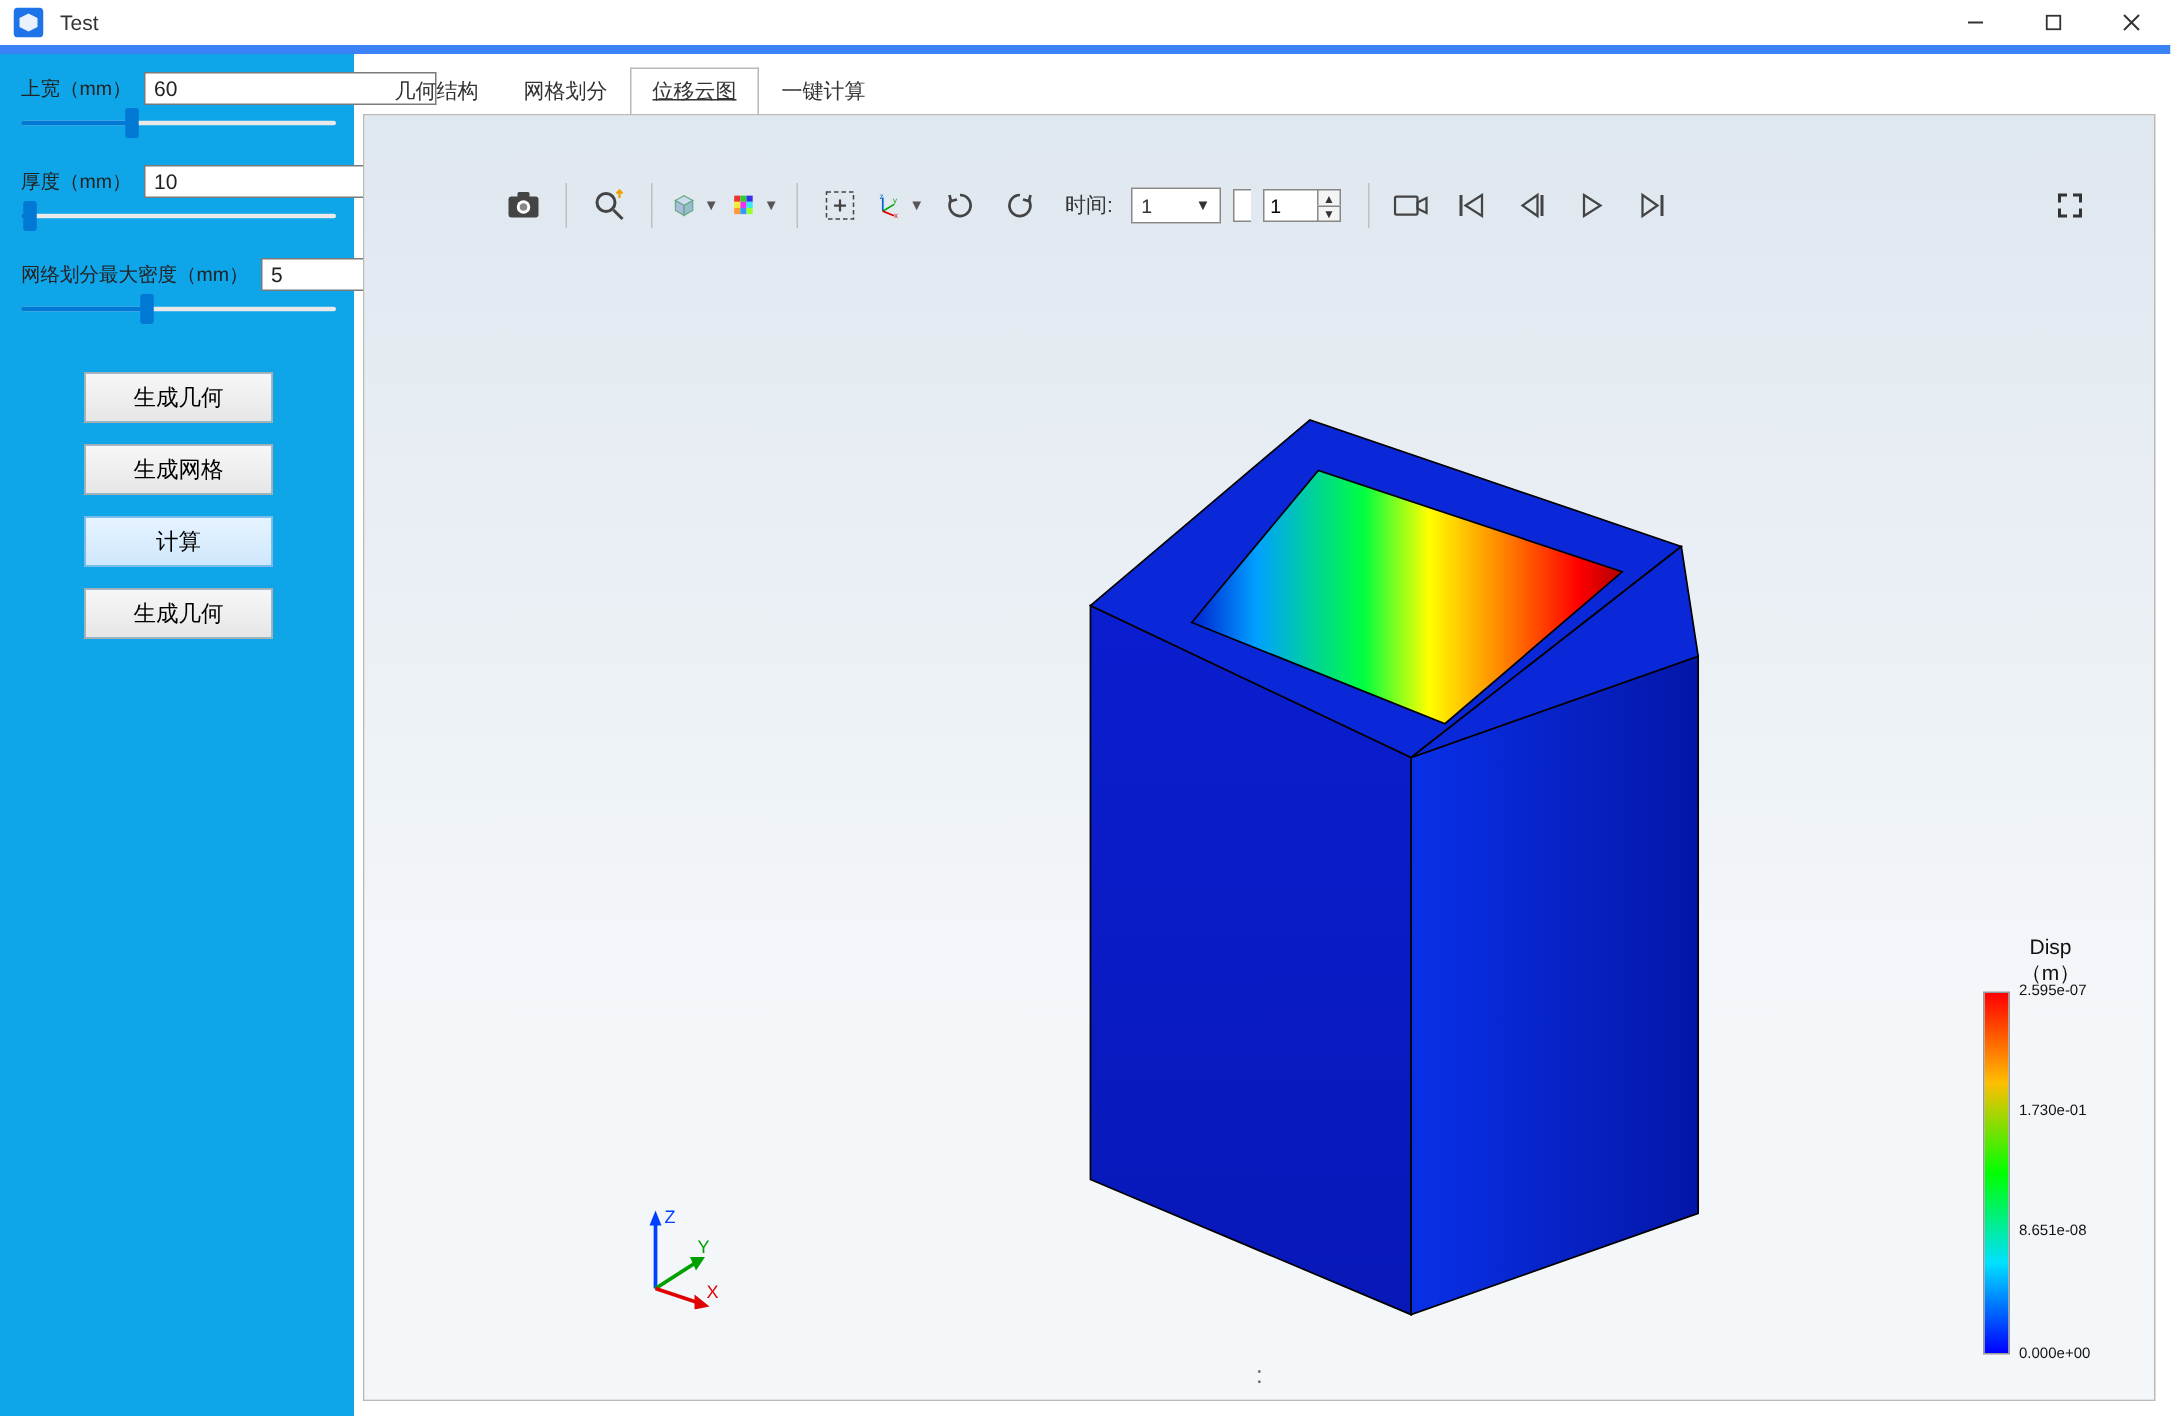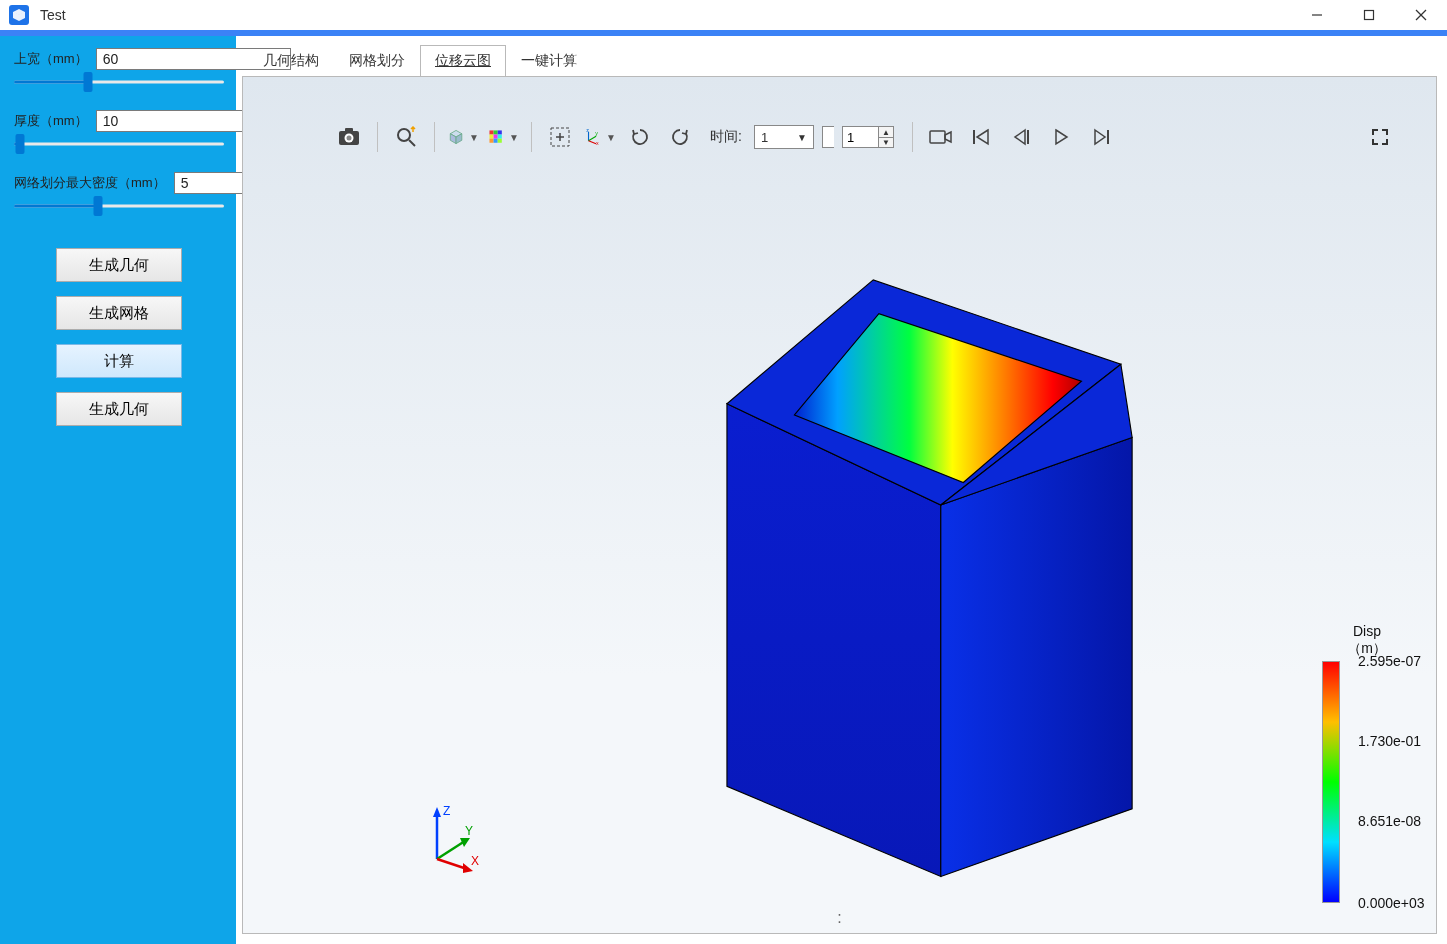--- a/index.html
+++ b/index.html
@@ -145,21 +145,21 @@
     position:absolute; right: 24px; bottom: 30px; width: 90px; height: 280px;
     display:flex; flex-direction:column; align-items:center;
     z-index:4;
   }
   .legend-title { font-size:14px; color:#111; text-align:center; line-height:1.2; margin-bottom:4px; }
   .legend-body { display:flex; flex:1; width:100%; }
   .legend-bar { width:18px; height:100%;
     background: linear-gradient(to bottom, #ff0000 0%, #ffbf00 25%, #00ff00 50%, #00e0ff 75%, #0000ff 100%);
     border:1px solid #999;
   }
-  .legend-ticks { flex:1; position:relative; font-size:14px; color:#111; margin-left:18px; }
+  .legend-ticks { flex:1; position:relative; font-size:10px; color:#111; margin-left:6px; }
   .legend-ticks span { position:absolute; left:0; transform:translateY(-50%); white-space:nowrap; }
   .triad { position:absolute; left:180px; bottom:60px; width:60px; height:70px; z-index:4; }
   .dots-label { position:absolute; left:50%; bottom:6px; transform:translateX(-50%); color:#666; font-size:16px; z-index:4; }
 </style>
 </head>
 <body>
 
 <div class="titlebar">
   <div class="app-icon">
     <svg width="20" height="20" viewBox="0 0 20 20">
@@ -399,21 +399,21 @@
         <div class="legend-title">
           <span>Disp</span><br>
           <span>（m）</span>
         </div>
         <div class="legend-body">
           <div class="legend-bar"></div>
           <div class="legend-ticks">
             <span style="top:0%">2.595e-07</span>
             <span style="top:33%">1.730e-01</span>
             <span style="top:66%">8.651e-08</span>
-            <span style="top:100%">0.000e+03</span>
+            <span style="top:100%">0.000e+00</span>
           </div>
         </div>
       </div>
 
       <div class="triad">
         <svg width="60" height="70" viewBox="0 0 60 70">
           <line x1="14" y1="56" x2="14" y2="10" stroke="#0040ff" stroke-width="2.5"></line>
           <polygon points="14,4 10,14 18,14" fill="#0040ff"></polygon>
           <text x="20" y="12" font-size="12" fill="#0040ff">Z</text>
           <line x1="14" y1="56" x2="42" y2="38" stroke="#00a000" stroke-width="2.5"></line>

